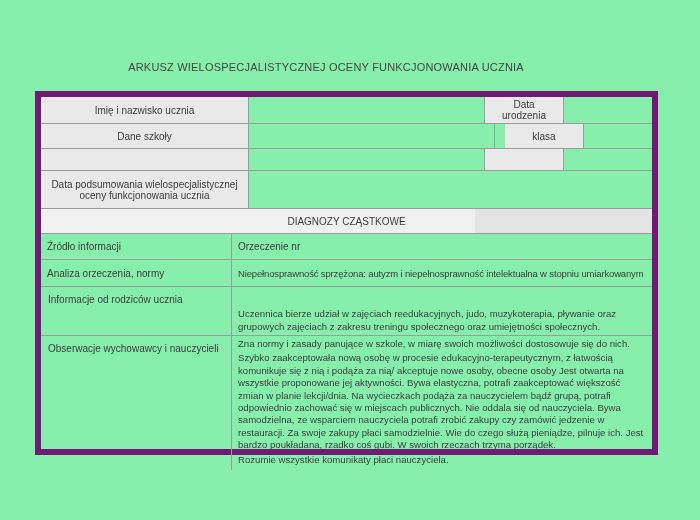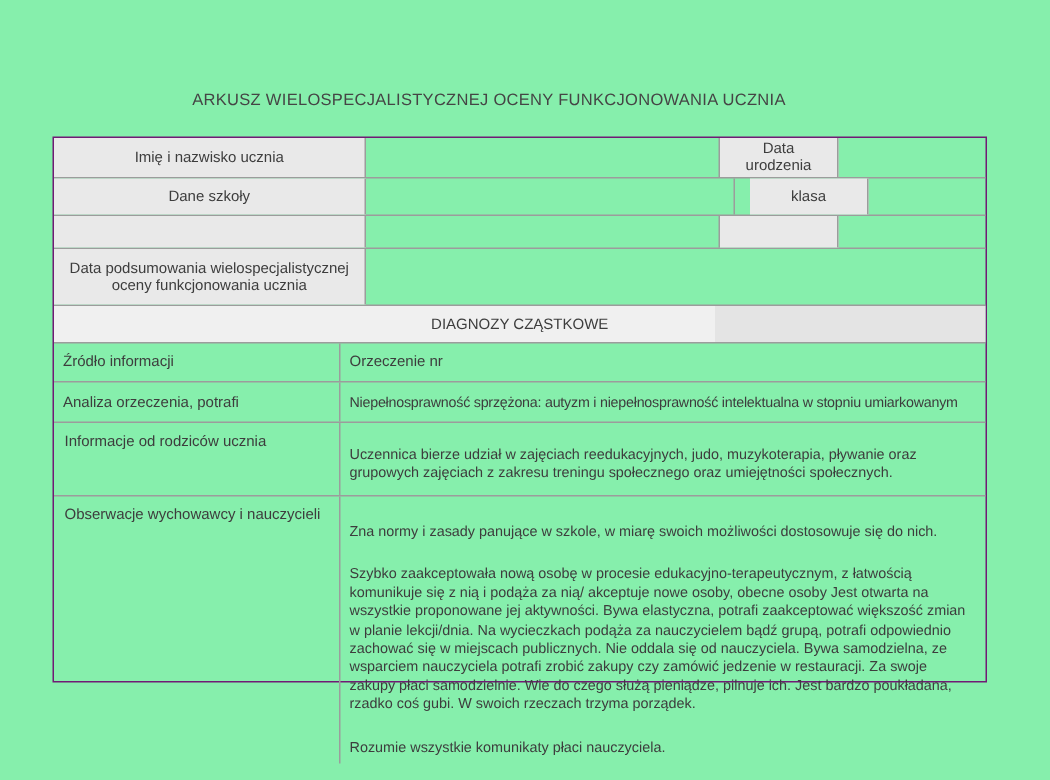--- a/index.html
+++ b/index.html
@@ -6,21 +6,21 @@
   .page{
     position:relative;width:700px;height:520px;background:#86efac;overflow:hidden;
     font-family:"Liberation Sans","DejaVu Sans",sans-serif;color:#3d3d3d;
   }
   .doc-title{
     position:absolute;left:35px;top:61px;width:582px;text-align:center;
     font-size:11px;letter-spacing:.2px;color:#454545;font-weight:normal;
   }
   .tbl{
     position:absolute;left:35px;top:91px;width:623px;height:364px;
-    border:1px solid #701a75;box-sizing:border-box;display:flex;flex-direction:column;
+    border:6px solid #701a75;box-sizing:border-box;display:flex;flex-direction:column;
     font-size:10px;
   }
   .row{display:flex;box-sizing:border-box;border-bottom:1px solid #9c9c9c;flex:0 0 auto;}
   .row:last-child{border-bottom:none;flex:1 1 auto;}
   .c{
     box-sizing:border-box;border-right:1px solid #9c9c9c;display:flex;
     align-items:center;justify-content:center;text-align:center;
     padding:2px 6px;overflow:hidden;
   }
   .c:last-child{border-right:none;}
@@ -41,23 +41,23 @@
   .section-row{
     background:linear-gradient(90deg,#f0f0f0 0%,#f0f0f0 71%,#e4e4e4 71%,#e4e4e4 100%);
     display:flex;align-items:center;justify-content:center;
   }
   .section-row .c{border-right:none;}
   .left{justify-content:flex-start;text-align:left;}
   .top{align-items:flex-start;}
   .src-cell{padding:7px 7px 2px 7px;}
   .body-text{font-size:9.6px;line-height:12.4px;}
   .oneline{white-space:nowrap;font-size:9.5px;letter-spacing:-0.15px;}
-  .pad-top{padding-top:16px;}
+  .pad-top{padding-top:16px;align-items:flex-end;}
   .val-block{display:block;width:100%;}
-  .val-block p{margin:16px 0 2px 0;}
+  .val-block p{margin:0 0 2px 0;}
   .wrap2{display:block;}
 </style>
 </head>
 <body>
 
 <div class="page">
 
   <div class="doc-title">ARKUSZ WIELOSPECJALISTYCZNEJ OCENY FUNKCJONOWANIA UCZNIA</div>
 
   <div class="tbl">
@@ -91,21 +91,21 @@
     <div class="row h5 section-row">
       <div class="c w-flex" style="background:transparent;">DIAGNOZY CZĄSTKOWE</div>
     </div>
 
     <div class="row h6">
       <div class="c w-src left">Źródło informacji</div>
       <div class="c w-flex left">Orzeczenie nr</div>
     </div>
 
     <div class="row h7">
-      <div class="c w-src left">Analiza orzeczenia, potrafi</div>
+      <div class="c w-src left">Analiza orzeczenia, normy</div>
       <div class="c w-flex left oneline">Niepełnosprawność sprzężona: autyzm i niepełnosprawność intelektualna w stopniu umiarkowanym</div>
     </div>
 
     <div class="row h8">
       <div class="c w-src left top src-cell">Informacje od rodziców ucznia</div>
       <div class="c w-flex left top body-text pad-top">
         <span class="wrap2">Uczennica bierze udział w zajęciach reedukacyjnych, judo, muzykoterapia, pływanie oraz grupowych zajęciach z zakresu treningu społecznego oraz umiejętności społecznych.</span>
       </div>
     </div>
 

